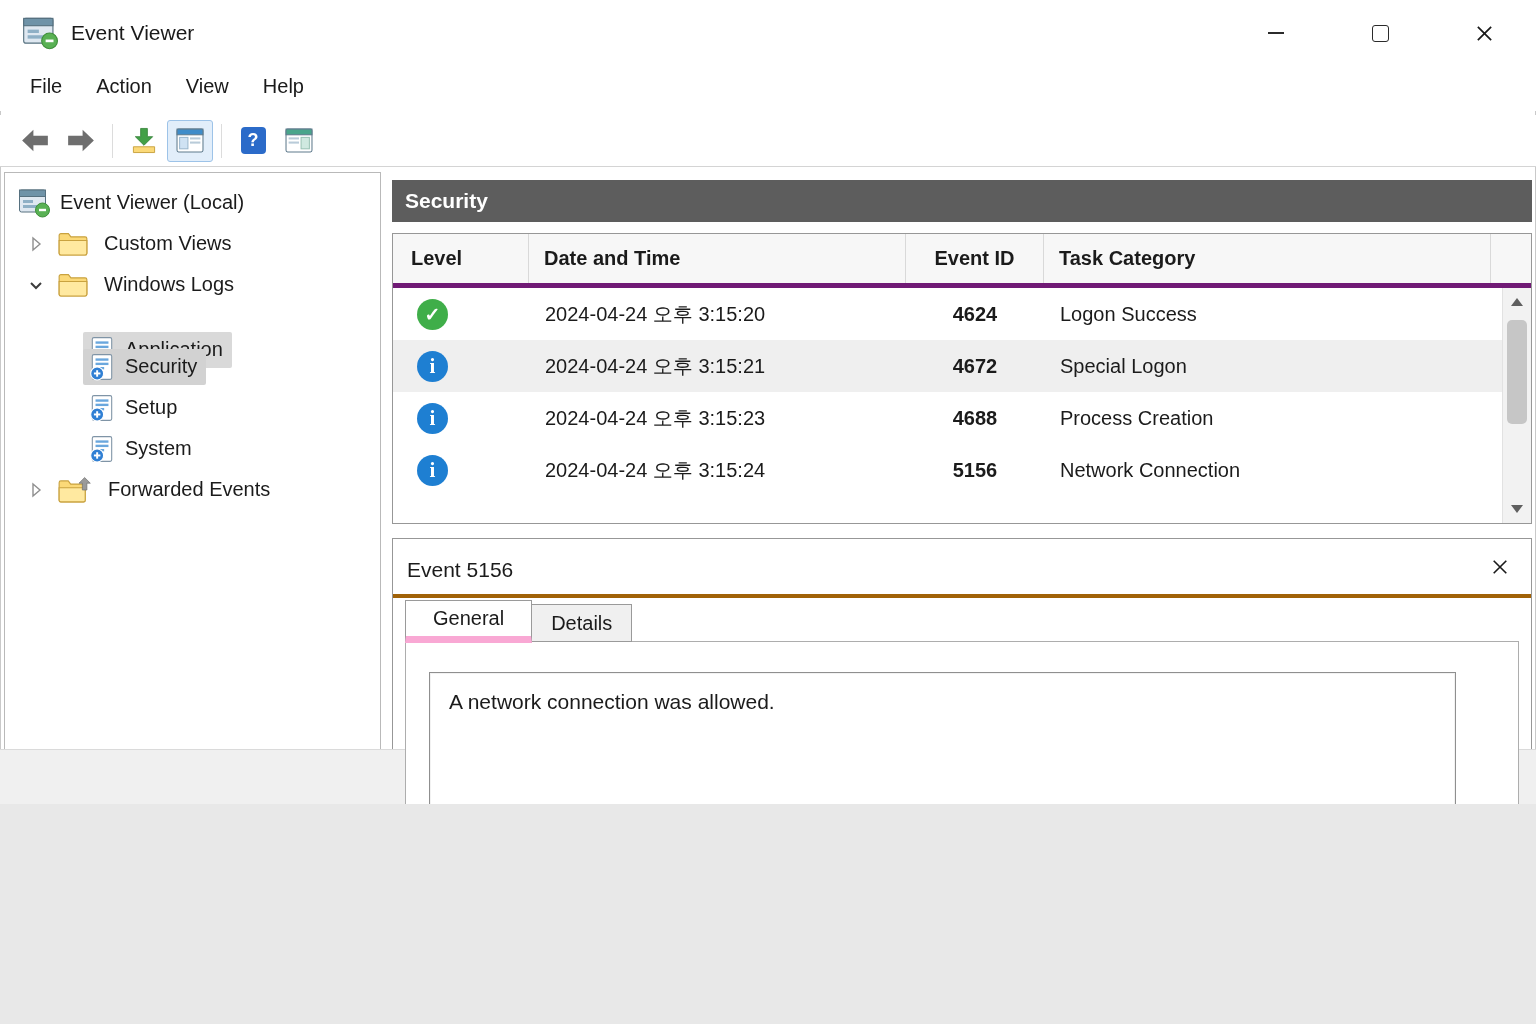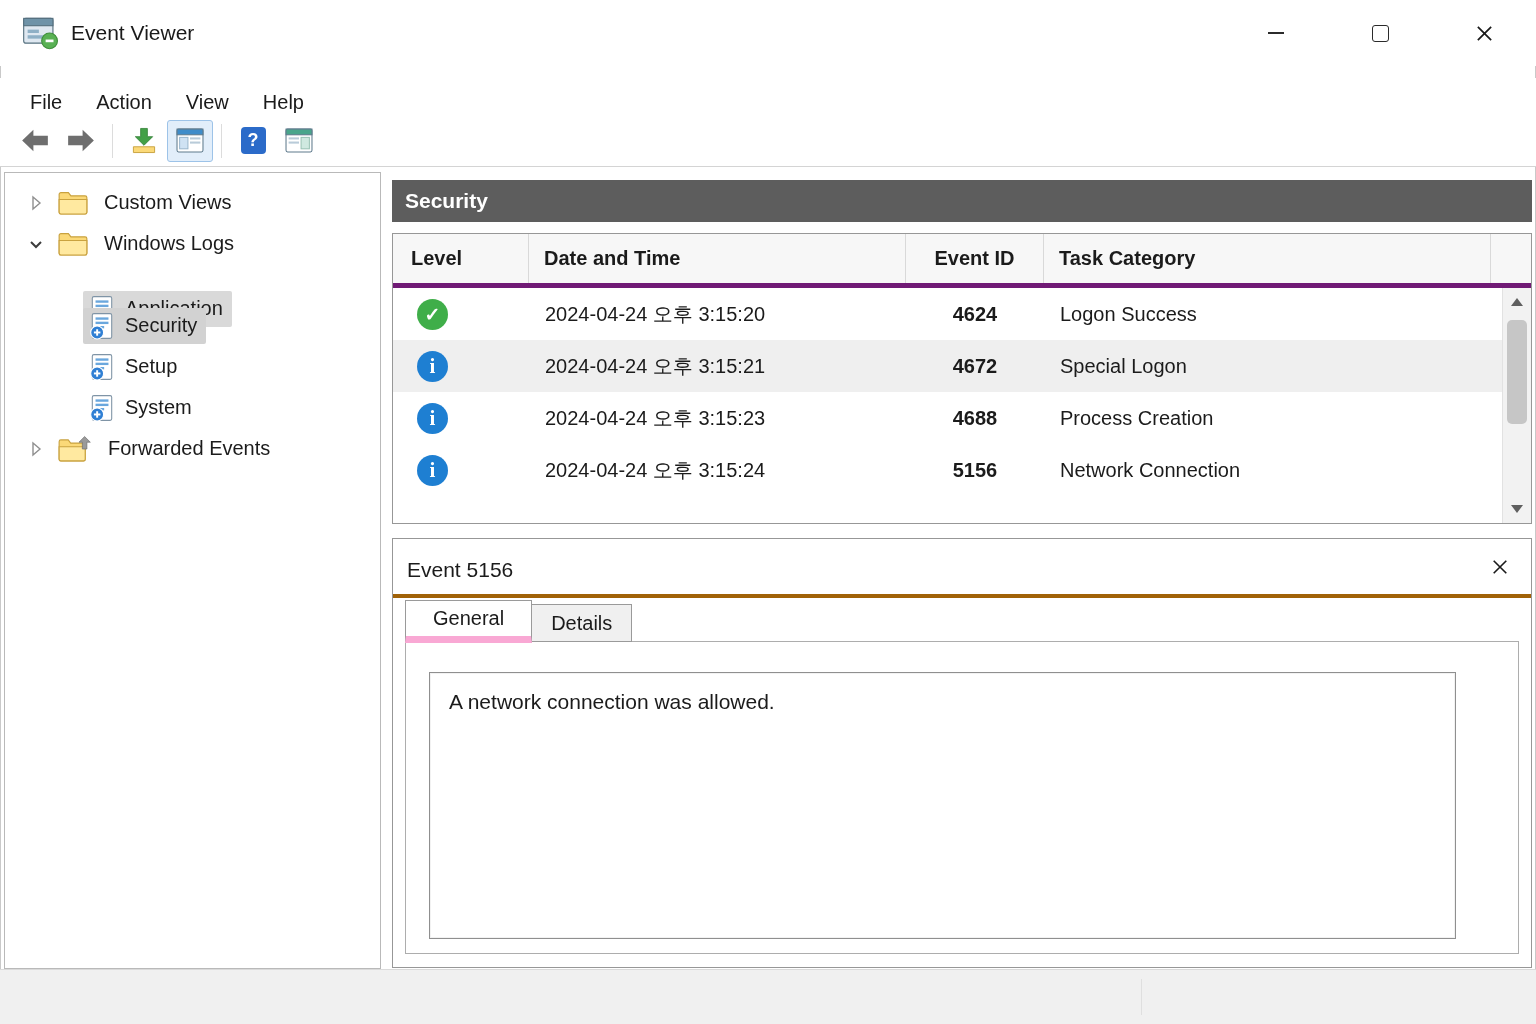--- a/index.html
+++ b/index.html
@@ -1,32 +1,32 @@
 <!DOCTYPE html>
 <html style="--header-bar: #5d5d5d; --success-green: #3fae49; --info-blue: #1e7fd2; --selection-gray: #d9d9d9;"><head>
 <meta charset="utf-8">
 <style>
   html,body{margin:0;padding:0;background:#e8e8e8;}
   .window{
-    position:relative;width:1536px;height:1024px;background:#fff;overflow:hidden;
+    position:relative;width:1536px;height:804px;background:#fff;overflow:hidden;
     font-family:"Liberation Sans", sans-serif;color:#1b1b1b;
     box-shadow:inset 0 0 0 1px #c9c9c9;
   }
   
   .titlebar{position:absolute;top:0;left:0;right:0;height:66px;display:flex;align-items:center;background:#fff;}
   .app-icon{margin-left:22px;width:36px;height:36px;flex:none;}
   .app-icon svg{width:100%;height:100%;}
   .title-text{margin-left:13px;font-size:21px;color:#1a1a1a;}
   .win-controls{position:absolute;right:0;top:0;height:66px;display:flex;}
   .win-btn{width:104px;height:66px;display:flex;align-items:center;justify-content:center;background:transparent;border:none;cursor:default;}
   .glyph-min{width:16px;height:2px;background:#2b2b2b;display:block;}
   .glyph-max{width:15px;height:15px;border:1.8px solid #2b2b2b;border-radius:3px;display:block;}
   .glyph-close svg{width:19px;height:19px;display:block;}
   
-  .menubar{position:absolute;top:78px;left:0;right:0;height:49px;display:flex;align-items:center;padding-left:13px;background:#fff;}
+  .menubar{position:absolute;top:62px;left:0;right:0;height:49px;display:flex;align-items:center;padding-left:13px;background:#fff;}
   .menu-item{font-size:20px;padding:6px 17px;color:#1a1a1a;}
   
   .toolbar{position:absolute;top:115px;left:0;right:0;height:52px;display:flex;align-items:center;padding-left:12px;border-bottom:1px solid #d4d4d4;background:#fff;box-sizing:border-box;}
   .tb-btn{width:46px;height:42px;display:flex;align-items:center;justify-content:center;border:1px solid transparent;border-radius:3px;box-sizing:border-box;}
   .tb-btn svg{width:30px;height:27px;display:block;}
   .tb-btn.active{background:#e2eefa;border:1px solid #9dc3e8;}
   .tb-sep{width:1px;height:34px;background:#dcdcdc;margin:0 8px;}
   .help-glyph{width:25px;height:27px;background:#2b6bc9;border-radius:4px;color:#fff;font-weight:bold;font-size:18px;display:flex;align-items:center;justify-content:center;}
   .help-glyph::after{content:"?";}
   
@@ -218,20 +218,28 @@
         <span class="help-glyph"></span>
       </div>
     <div class="tb-btn">
         <svg>
           <use href="#sym-actionpane"></use>
         </svg>
       </div>
   </div>
 
   <div class="tree-panel">
+    <div class="tree-row lvl0">
+      <span class="tree-icon big">
+          <svg>
+            <use href="#sym-appicon"></use>
+          </svg>
+        </span>
+      <span class="tree-label">Event Viewer (Local)</span>
+    </div>
     <div class="tree-row lvl1">
       <span class="chev">
           <svg>
             <use href="#sym-chev-right"></use>
           </svg>
         </span>
       <span class="tree-icon">
           <svg>
             <use href="#sym-folder"></use>
           </svg>

